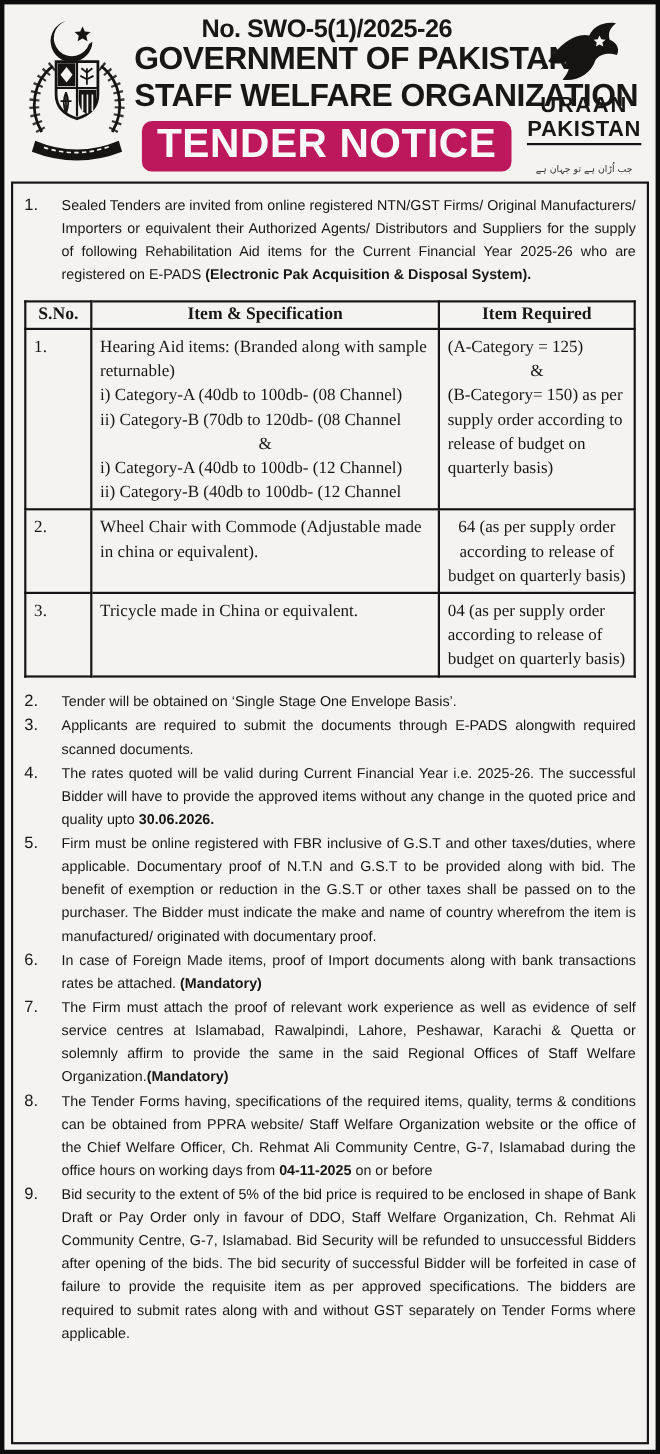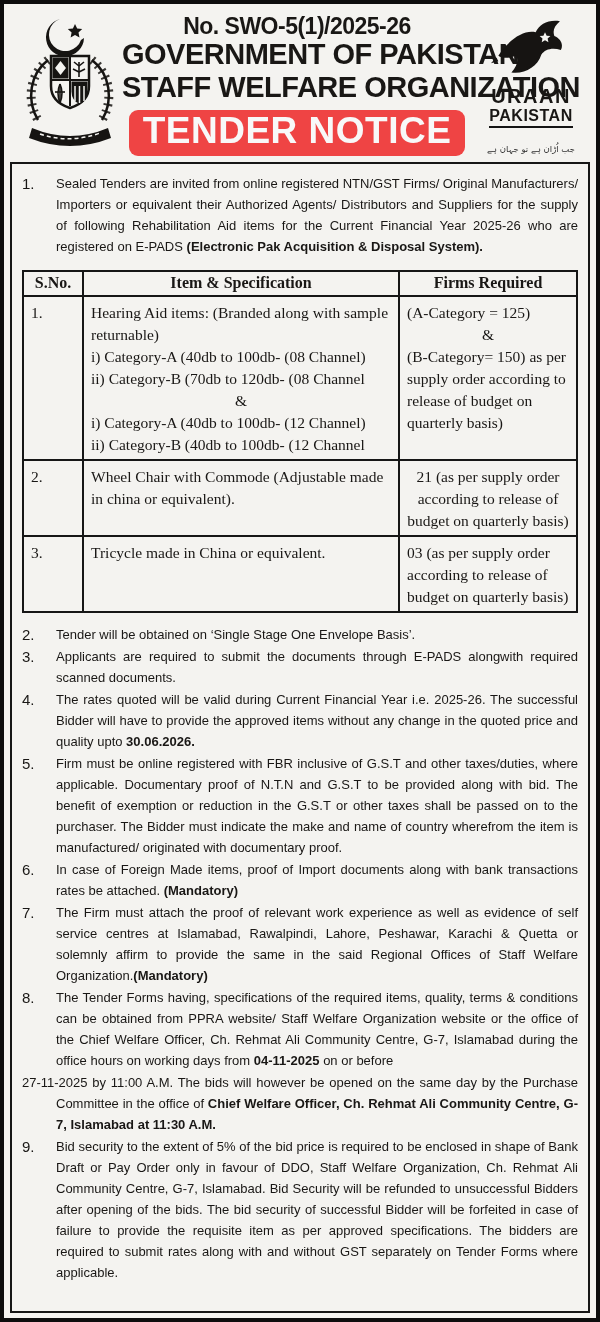--- a/index.html
+++ b/index.html
@@ -24,34 +24,34 @@
     grid-template-columns:112px 1fr 118px;
     align-items:start;
     padding:8px 6px 4px 6px;
   }
   .hdr-center{text-align:center;min-width:0;padding-top:2px;}
   .ref-no{font-weight:bold;font-size:23px;line-height:1.05;letter-spacing:-0.5px;}
   .org-line{font-weight:bold;font-size:29px;line-height:1.12;letter-spacing:-0.5px;white-space:nowrap;}
   .banner{
     margin:7px auto 0 auto;
     width:max-content;
-    background:#ef4444;
+    background:#be185d;
     color:#f8f8f8;
     border-radius:9px;
     padding:1px 14px 4px 14px;
     font-weight:bold;
     font-size:37px;
     letter-spacing:0.5px;
     line-height:1.1;
   }
   .emblem-wrap{padding:4px 0 0 8px;}
   
   .uraan{display:flex;flex-direction:column;align-items:center;padding-top:6px;}
   .uraan-line1{font-weight:bold;font-size:20px;letter-spacing:1.5px;line-height:1.05;margin-top:2px;}
-  .uraan-line2{font-weight:bold;font-size:16px;letter-spacing:0.5px;line-height:1.1;border-bottom:2px solid #141414;padding-bottom:1px;}
+  .uraan-line2{font-weight:bold;font-size:20px;letter-spacing:0.5px;line-height:1.1;border-bottom:2px solid #141414;padding-bottom:1px;}
   .uraan-tagline{font-size:8.5px;margin-top:16px;color:#333;font-family:"DejaVu Sans",sans-serif;white-space:nowrap;}
   
   .content{
     flex:1;
     margin:2px 6px 5px 6px;
     border:2px solid #161616;
     padding:9px 10px 6px 10px;
     background:#f4f3f0;
   }
   .item{display:grid;grid-template-columns:34px 1fr;margin:0 0 1px 0;}
@@ -158,21 +158,21 @@
     <div class="item">
       <span class="num">1.</span>
       <div class="txt" id="item1-text"><span>Sealed Tenders are invited from online registered NTN/GST Firms/ Original Manufacturers/ Importers or equivalent their Authorized Agents/ Distributors and Suppliers for the supply of following Rehabilitation Aid items for the Current Financial Year 2025-26 who are registered on E-PADS </span><span class="b">(Electronic Pak Acquisition &amp; Disposal System).</span></div>
     </div>
 
     <table class="spec">
       <thead>
         <tr>
           <th>S.No.</th>
           <th>Item &amp; Specification</th>
-          <th>Firms Required</th>
+          <th>Item Required</th>
         </tr>
       </thead>
       <tbody id="table-body">
           <tr>
             <td class="sno">1.</td>
             <td class="spec-cell">
               <div class="cell-line">Hearing Aid items: (Branded along with sample returnable)</div>
               <div class="cell-line">i) Category-A (40db to 100db- (08 Channel)</div>
               <div class="cell-line">ii) Category-B (70db to 120db- (08 Channel</div>
               <div class="cell-line center">&amp;</div>
@@ -184,30 +184,30 @@
               <div class="cell-line center">&amp;</div>
               <div class="cell-line">(B-Category= 150) as per supply order according to release of budget on quarterly basis)</div>
             </td>
           </tr>
           <tr>
             <td class="sno">2.</td>
             <td class="spec-cell">
               <div class="cell-line">Wheel Chair with Commode (Adjustable made in china or equivalent).</div>
             </td>
             <td class="req-cell">
-              <div class="cell-line center">21 (as per supply order according to release of budget on quarterly basis)</div>
+              <div class="cell-line center">64 (as per supply order according to release of budget on quarterly basis)</div>
             </td>
           </tr>
           <tr>
             <td class="sno">3.</td>
             <td class="spec-cell">
               <div class="cell-line">Tricycle made in China or equivalent.</div>
             </td>
             <td class="req-cell">
-              <div class="cell-line">03 (as per supply order according to release of budget on quarterly basis)</div>
+              <div class="cell-line">04 (as per supply order according to release of budget on quarterly basis)</div>
             </td>
           </tr>
         </tbody>
     </table>
 
     <div id="items-list">
         <div class="item">
           <span class="num">2.</span>
           <div class="txt"><span>Tender will be obtained on ‘Single Stage One Envelope Basis’.</span></div>
         </div>
@@ -228,23 +228,20 @@
           <div class="txt"><span>In case of Foreign Made items, proof of Import documents along with bank transactions rates be attached. </span><span class="b">(Mandatory)</span></div>
         </div>
         <div class="item">
           <span class="num">7.</span>
           <div class="txt"><span>The Firm must attach the proof of relevant work experience as well as evidence of self service centres at Islamabad, Rawalpindi, Lahore, Peshawar, Karachi &amp; Quetta or solemnly affirm to provide the same in the said Regional Offices of Staff Welfare Organization.</span><span class="b">(Mandatory)</span></div>
         </div>
         <div class="item">
           <span class="num">8.</span>
           <div class="txt"><span>The Tender Forms having, specifications of the required items, quality, terms &amp; conditions can be obtained from PPRA website/ Staff Welfare Organization website or the office of the Chief Welfare Officer, Ch. Rehmat Ali Community Centre, G-7, Islamabad during the office hours on working days from </span><span class="b">04-11-2025</span><span> on or before</span></div>
         </div>
-        <div class="item cont">
-          <div class="txt"><span>27-11-2025 by 11:00 A.M. The bids will however be opened on the same day by the Purchase Committee in the office of </span><span class="b">Chief Welfare Officer, Ch. Rehmat Ali Community Centre, G-7, Islamabad at 11:30 A.M.</span></div>
-        </div>
         <div class="item">
           <span class="num">9.</span>
           <div class="txt"><span>Bid security to the extent of 5% of the bid price is required to be enclosed in shape of Bank Draft or Pay Order only in favour of DDO, Staff Welfare Organization, Ch. Rehmat Ali Community Centre, G-7, Islamabad. Bid Security will be refunded to unsuccessful Bidders after opening of the bids. The bid security of successful Bidder will be forfeited in case of failure to provide the requisite item as per approved specifications. The bidders are required to submit rates along with and without GST separately on Tender Forms where applicable.</span></div>
         </div>
       </div>
   </div>
 
 </div>
 
 </body></html>

